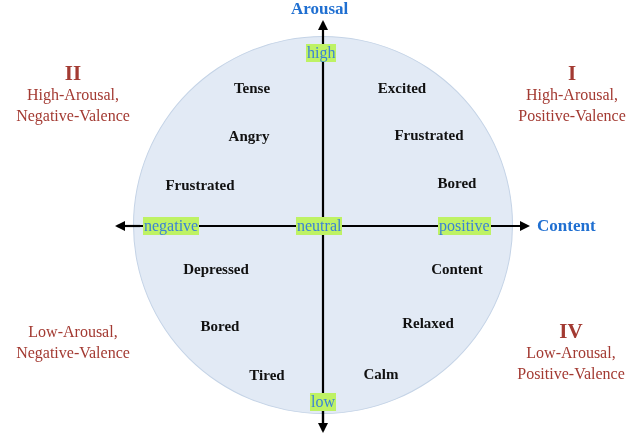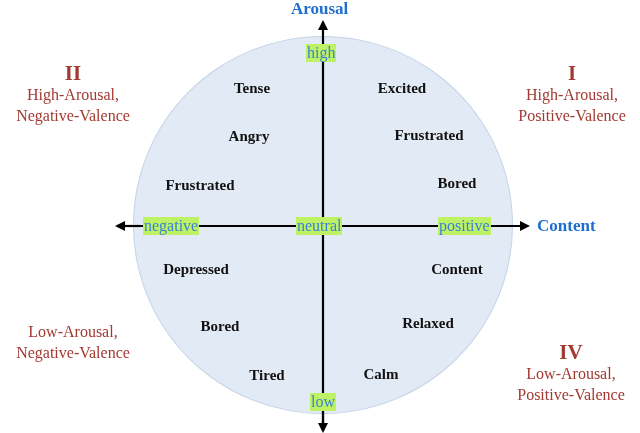--- a/index.html
+++ b/index.html
@@ -38,38 +38,38 @@
 <div class="abs tick" style="left:143px; top:217px;">negative</div>
 <div class="abs tick" style="left:296px; top:217px;">neutral</div>
 <div class="abs tick" style="left:438px; top:217px;">positive</div>
 
 <div class="abs emotion" style="left:252px; top:80px;">Tense</div>
 <div class="abs emotion" style="left:206px; top:128px;margin-left:43px;">Angry</div>
 <div class="abs emotion" style="left:200px; top:177px;">Frustrated</div>
 <div class="abs emotion" style="left:386px; top:80px;margin-left:16px;">Excited</div>
 <div class="abs emotion" style="left:429px; top:127px;">Frustrated</div>
 <div class="abs emotion" style="left:457px; top:175px;">Bored</div>
-<div class="abs emotion" style="left:196px; top:261px;">Depressed</div>
+<div class="abs emotion" style="left:216px; top:261px;">Depressed</div>
 <div class="abs emotion" style="left:220px; top:318px;">Bored</div>
 <div class="abs emotion" style="left:267px; top:367px;">Tired</div>
 <div class="abs emotion" style="left:457px; top:261px;">Content</div>
 <div class="abs emotion" style="left:428px; top:315px;">Relaxed</div>
 <div class="abs emotion" style="left:381px; top:366px;">Calm</div>
 
 <div class="abs quad" style="left:572px; top:63px;">
   <div class="num">I</div>
   <div>High-Arousal,</div>
   <div>Positive-Valence</div>
 </div>
 <div class="abs quad" style="left:73px; top:63px;">
   <div class="num">II</div>
   <div>High-Arousal,</div>
   <div>Negative-Valence</div>
 </div>
 <div class="abs quad" style="left:73px; top:321px;">
   <div>Low-Arousal,</div>
   <div>Negative-Valence</div>
 </div>
-<div class="abs quad" style="left:571px; top:321px;margin-top:21px;">
+<div class="abs quad" style="left:571px; top:321px;">
   <div class="num">IV</div>
   <div>Low-Arousal,</div>
   <div>Positive-Valence</div>
 </div>
 
 </body></html>

